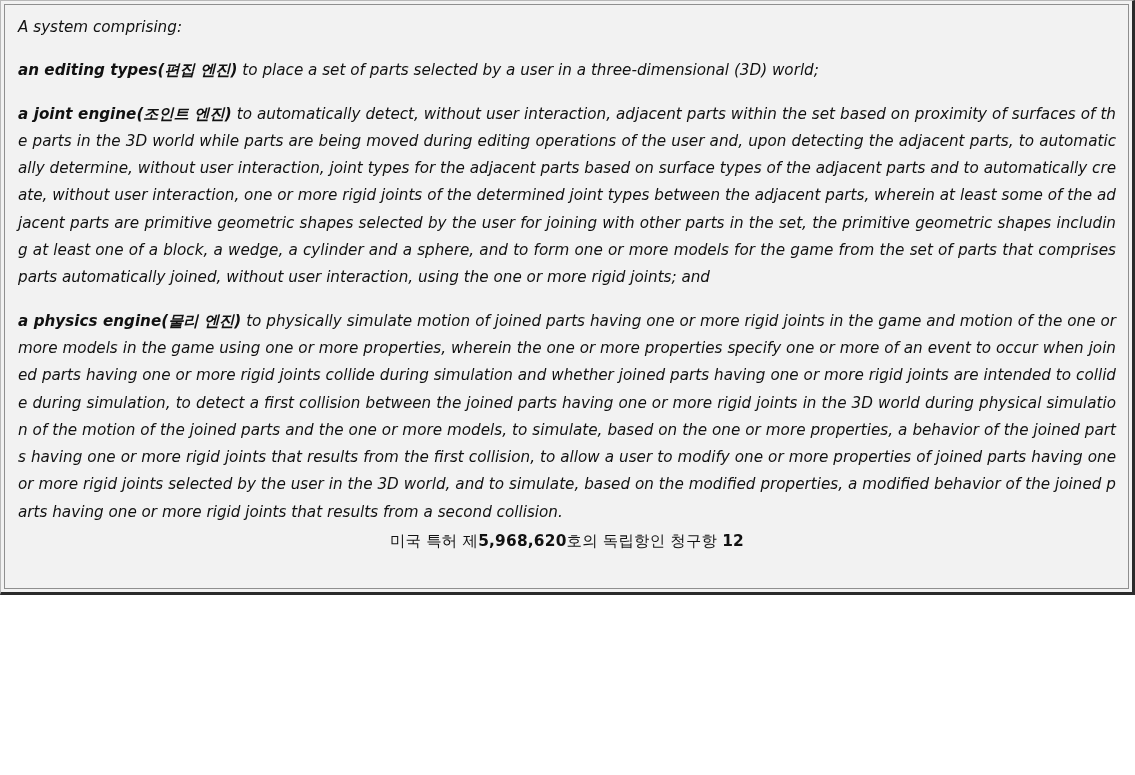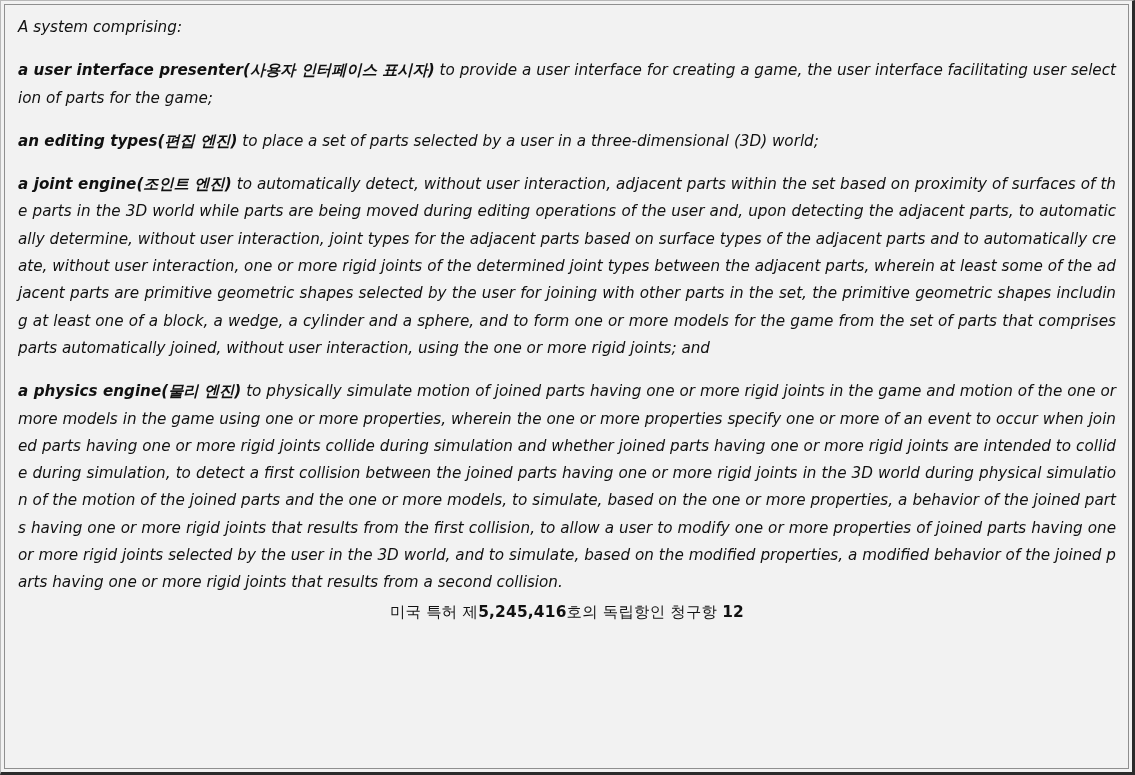--- a/index.html
+++ b/index.html
@@ -12,21 +12,21 @@
     height: 775px;
     font-family: "DejaVu Sans", "Liberation Sans", sans-serif;
     overflow: hidden;
   }
 
   
   #claim-box {
     position: relative;
     box-sizing: border-box;
     width: 1135px;
-    height: 775px;
+    height: 595px;
     background: #f2f2f2;
     border-top: 1px solid #b9b9b9;
     border-left: 1px solid #b9b9b9;
     border-right: 3px solid #2b2b2b;
     border-bottom: 3px solid #2b2b2b;
     padding: 0;
   }
 
   
   #claim-inner {
@@ -91,26 +91,25 @@
 
 <div id="claim-box">
   <div id="claim-inner">
 
     <div class="claim-body">
 
       <p class="claim-para short">A system comprising:</p>
 
 
 
-      <p class="claim-para"><span class="term">a user interface presenter(</span><span class="term-ko">사용자 인터페이스 표시자</span><span class="term">)</span><span> to provide a user interface for creating a game, the user interface facilitating user selection of parts for the game;</span></p>
 
       <p class="claim-para"><span class="term">an editing types(</span><span class="term-ko">편집 엔진</span><span class="term">)</span><span> to place a set of parts selected by a user in a three-dimensional (3D) world;</span></p>
 
       <p class="claim-para"><span class="term">a joint engine(</span><span class="term-ko">조인트 엔진</span><span class="term">)</span><span> to automatically detect, without user interaction, adjacent parts within the set based on proximity of surfaces of the parts in the 3D world while parts are being moved during editing operations of the user and, upon detecting the adjacent parts, to automatically determine, without user interaction, joint types for the adjacent parts based on surface types of the adjacent parts and to automatically create, without user interaction, one or more rigid joints of the determined joint types between the adjacent parts, wherein at least some of the adjacent parts are primitive geometric shapes selected by the user for joining with other parts in the set, the primitive geometric shapes including at least one of a block, a wedge, a cylinder and a sphere, and to form one or more models for the game from the set of parts that comprises parts automatically joined, without user interaction, using the one or more rigid joints; and</span></p>
 
       <p class="claim-para"><span class="term">a physics engine(</span><span class="term-ko">물리 엔진</span><span class="term">)</span><span> to physically simulate motion of joined parts having one or more rigid joints in the game and motion of the one or more models in the game using one or more properties, wherein the one or more properties specify one or more of an event to occur when joined parts having one or more rigid joints collide during simulation and whether joined parts having one or more rigid joints are intended to collide during simulation, to detect a first collision between the joined parts having one or more rigid joints in the 3D world during physical simulation of the motion of the joined parts and the one or more models, to simulate, based on the one or more properties, a behavior of the joined parts having one or more rigid joints that results from the first collision, to allow a user to modify one or more properties of joined parts having one or more rigid joints selected by the user in the 3D world, and to simulate, based on the modified properties, a modified behavior of the joined parts having one or more rigid joints that results from a second collision.</span></p>
 
     </div>
 
-    <p class="caption"><span>미국 특허 제</span><span class="num">5,245,416</span><span>호의 독립항인 청구항 </span><span class="num">12</span></p>
+    <p class="caption"><span>미국 특허 제</span><span class="num">5,968,620</span><span>호의 독립항인 청구항 </span><span class="num">12</span></p>
 
   </div>
 </div>
 
 </body></html>

